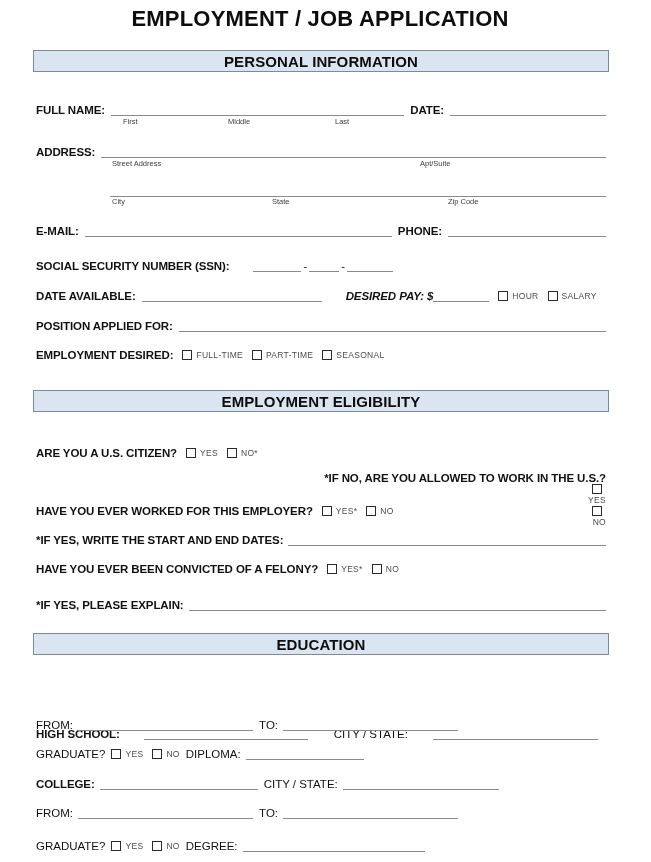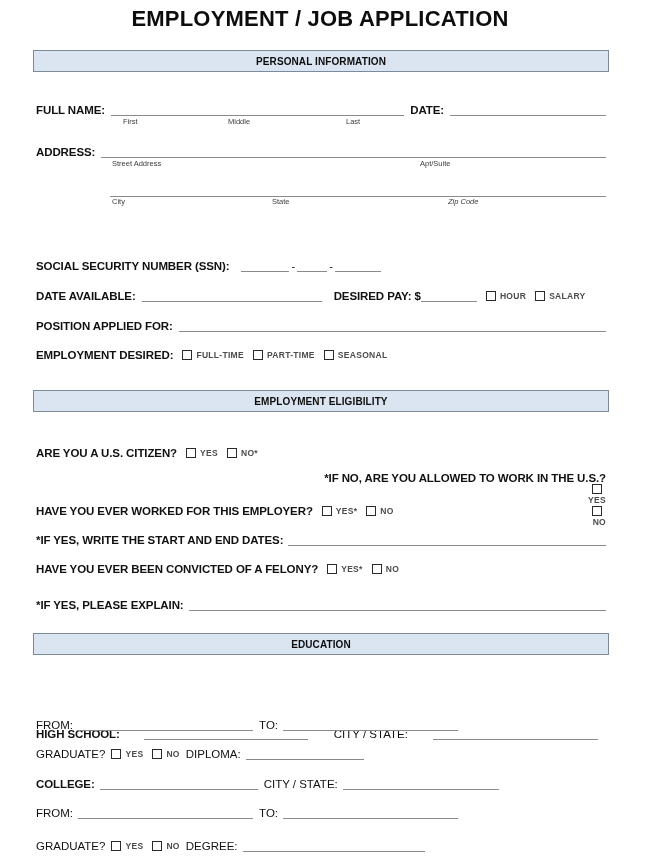--- a/index.html
+++ b/index.html
@@ -11,38 +11,38 @@
 
   .title {
     position:absolute; top:6px; left:0; width:100%; text-align:center;
     font-weight:bold; font-size:22px; letter-spacing:0.2px; color:#0d0d0d;
   }
   .secbar {
     position:absolute; left:33px; right:31px; height:20px;
     background:#dbe5f1; border:1.4px solid #7c8b9b;
     display:flex; align-items:center; justify-content:center;
   }
-  .secbar span { font-weight:bold; font-size:10px; letter-spacing:0.1px; color:#0d0d0d; }
+  .secbar span { font-weight:bold; font-size:15px; letter-spacing:0.1px; color:#0d0d0d; }
 
   .row {
     position:absolute; left:36px; right:34px; height:16px;
     display:flex; align-items:flex-end;
   }
   .b  { font-weight:bold; font-size:11.5px; white-space:nowrap; letter-spacing:-0.1px; }
   .r  { font-weight:normal; font-size:11.5px; white-space:nowrap; }
   .line { border-bottom:1.5px solid #8a8a8a; height:13px; align-self:flex-end; flex:0 0 auto; }
   .fl   { flex:1 1 auto; }
-  .ml4 { margin-left:4px; } .ml5 { margin-left:5px; } .ml6 { margin-left:6px; } .ml8 { margin-left:12px; } .mr6 { margin-right:6px; }
+  .ml4 { margin-left:4px; } .ml5 { margin-left:5px; } .ml6 { margin-left:6px; } .ml8 { margin-left:24px;font-style:italic; } .mr6 { margin-right:6px; }
 
   .cb {
     width:10px; height:10px; box-sizing:border-box;
     border:1.4px solid #2b2b2b; background:#ffffff;
     margin:0 4px 1px 9px; flex:0 0 auto;
   }
-  .cbl { font-size:8.5px; color:#4c4c4c; letter-spacing:0.3px; white-space:nowrap; padding-bottom:1px;font-weight:bold; }
+  .cbl { font-size:8.5px; color:#4c4c4c; letter-spacing:0.3px; white-space:nowrap; padding-bottom:1px; }
 
   .subwrap { position:absolute; left:36px; right:34px; height:10px; }
   .sub { position:absolute; top:0; font-size:7.5px; color:#3d3d3d; white-space:nowrap; }
 
   .dash { font-size:11px; padding:0 2px; align-self:flex-end; }
 </style>
 </head>
 <body>
 
 <div class="page">
@@ -55,41 +55,47 @@
 
   <div class="row" style="top:100px;">
     <span class="b">FULL NAME:</span>
     <span class="line fl ml6 mr6"></span>
     <span class="b">DATE:</span>
     <span class="line ml6" style="width:156px;"></span>
   </div>
   <div class="subwrap" style="top:117px;">
     <span class="sub" style="left:87px;">First</span>
     <span class="sub" style="left:192px;">Middle</span>
-    <span class="sub" style="left:310px;">Last</span>
+    <span class="sub" style="left:299px;">Last</span>
   </div>
 
   <div class="row" style="top:142px;">
     <span class="b">ADDRESS:</span>
     <span class="line fl ml6"></span>
   </div>
   <div class="subwrap" style="top:159px;">
     <span class="sub" style="left:76px;">Street Address</span>
     <span class="sub" style="left:384px;">Apt/Suite</span>
   </div>
 
   <div class="row" style="top:181px;">
     <span class="line fl" style="margin-left:74px;"></span>
   </div>
   <div class="subwrap" style="top:197px;">
     <span class="sub" style="left:76px;">City</span>
     <span class="sub" style="left:236px;">State</span>
-    <span class="sub" style="left:412px;font-style:italic;">Zip Code</span>
-  </div>
-
+    <span class="sub" style="left:412px;">Zip Code</span>
+  </div>
+
+  <div class="row" style="top:221px;">
+    <span class="b">E-MAIL:</span>
+    <span class="line fl ml6 mr6"></span>
+    <span class="b">PHONE:</span>
+    <span class="line ml6" style="width:158px;"></span>
+  </div>
 
   <div class="row" style="top:256px;">
     <span class="b">SOCIAL SECURITY NUMBER (SSN):</span>
     <span class="line ml8" style="width:48px;"></span>
     <span class="dash">-</span>
     <span class="line" style="width:30px;"></span>
     <span class="dash">-</span>
     <span class="line" style="width:46px;"></span>
   </div>
 

